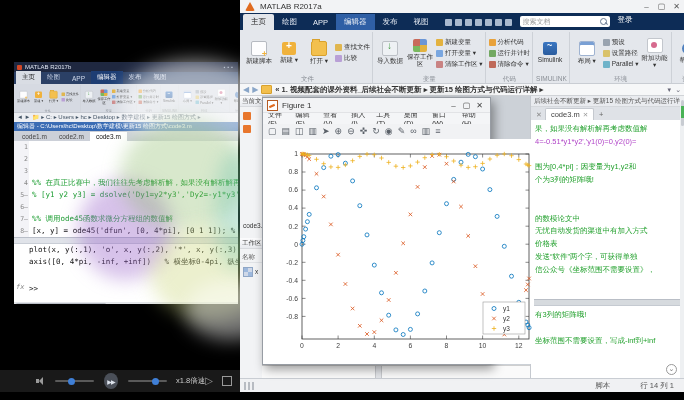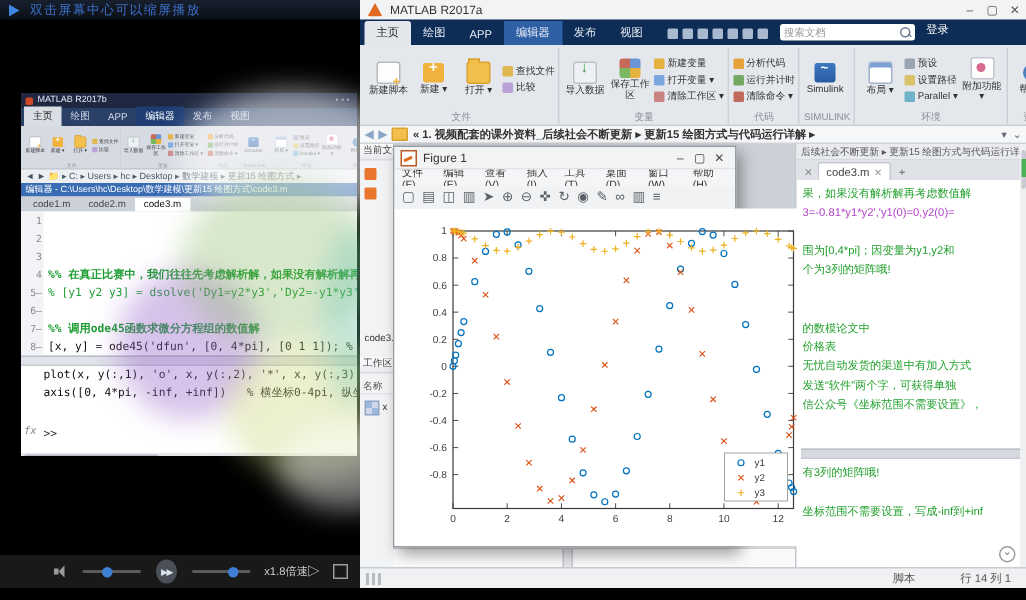--- a/index.html
+++ b/index.html
@@ -32,21 +32,21 @@
   .vf-doctabs{height:10px;background:#ccd0d8;display:flex;font-size:6.5px;align-items:flex-end;padding-left:2px;}
   .vf-doctabs .dtab{padding:1px 6px;color:#444;}
   .vf-doctabs .dtab.on{background:#fff;color:#111;}
   .vf-code{height:96px;background:#fff;display:flex;font-family:"DejaVu Sans Mono",monospace;
            font-size:7.5px;line-height:12px;overflow:hidden;}
   .gutter-col{width:15px;background:#f3f3f7;color:#888;text-align:right;flex:none;}
   .code-col{padding-left:3px;white-space:pre;overflow:hidden;flex:1;}
   .cl{height:12px;white-space:pre;overflow:hidden;}
   .ln-row{height:12px;padding-right:1px;font-size:6.5px;}
   .comment{color:#1e9e33;}
-  .section{color:#1e9e33;font-weight:bold;}
+  .section{color:#1e9e33;font-weight:normal;}
   .code{color:#0f0f0f;}
   .purple{color:#b145c8;}
   .green{color:#23a12e;}
   .vf-split{height:5px;background:#e0e3e9;border-top:1px solid #b9bec8;border-bottom:1px solid #c9ced6;}
   .vf-cmd{height:63px;background:#fff;position:relative;font-family:"DejaVu Sans Mono",monospace;
           font-size:7.5px;line-height:12px;overflow:hidden;}
   .cmd-lines{padding-left:15px;}
   .fx-mark{position:absolute;left:2px;bottom:14px;color:#888;font-style:italic;font-size:7px;}
   .cmd-prompt{position:absolute;left:15px;bottom:12px;color:#333;}
   .hscroll{position:absolute;left:0;bottom:0;width:100%;height:5px;background:#e3e5e9;}
@@ -195,24 +195,20 @@
   .f-tools{height:15px;background:#f1f2f4;border-bottom:1px solid #d9dbde;display:flex;align-items:center;gap:5px;padding:0 5px;overflow:hidden;}
   .ticon{font-size:9px;color:#5a6068;line-height:13px;}
   .f-canvas{position:absolute;left:0;top:41px;width:271px;height:225px;background:#fff;}
 </style>
 </head>
 <body>
 
 <div id="stage">
 
   <div id="video" class="abs">
-    <div class="v-topbar abs">
-      <div class="v-play"></div>
-      <div class="v-title">双击屏幕中心可以缩屏播放</div>
-    </div>
 
     <div class="v-frame abs">
       <div class="vf-title">
         <div class="vf-logo"></div>
         <span>MATLAB R2017b</span>
         <span class="vf-dots">▪▪▪</span>
       </div>
       <div class="vf-tabs">
 
       <span class="vtab sel">主页</span>
@@ -609,29 +605,29 @@
           <span class="ed-x">✕</span>
           <span class="ed-tab">
             <span>code3.m</span>
             <span class="tx">✕</span>
           </span>
           <span class="ed-plus">+</span>
         </div>
         <div class="ed-body">
 
         <div class="edl green">果，如果没有解析解再考虑数值解</div>
-            <div class="edl purple">3=-0.81*y1*y2','y1(0)=0,y2(0)=</div>
+            <div class="edl purple">4=-0.51*y1*y2','y1(0)=0,y2(0)=</div>
             <div class="edl green"></div>
             <div class="edl green">围为[0,4*pi]；因变量为y1,y2和</div>
             <div class="edl green">个为3列的矩阵哦!</div>
             <div class="edl green"></div>
             <div class="edl green"></div>
             <div class="edl green">的数模论文中</div>
+            <div class="edl green">无忧自动发货的渠道中有加入方式</div>
             <div class="edl green">价格表</div>
-            <div class="edl green">无忧自动发货的渠道中有加入方式</div>
             <div class="edl green">发送“软件”两个字，可获得单独</div>
             <div class="edl green">信公众号《坐标范围不需要设置》，</div>
           </div>
         <div class="ed-scroll">
             <div class="sthumb"></div>
           </div>
         <div class="ed-mark"></div>
         <div class="ed-widget">⌄</div>
         <div class="ed-split"></div>
         <div class="ed-body2">

